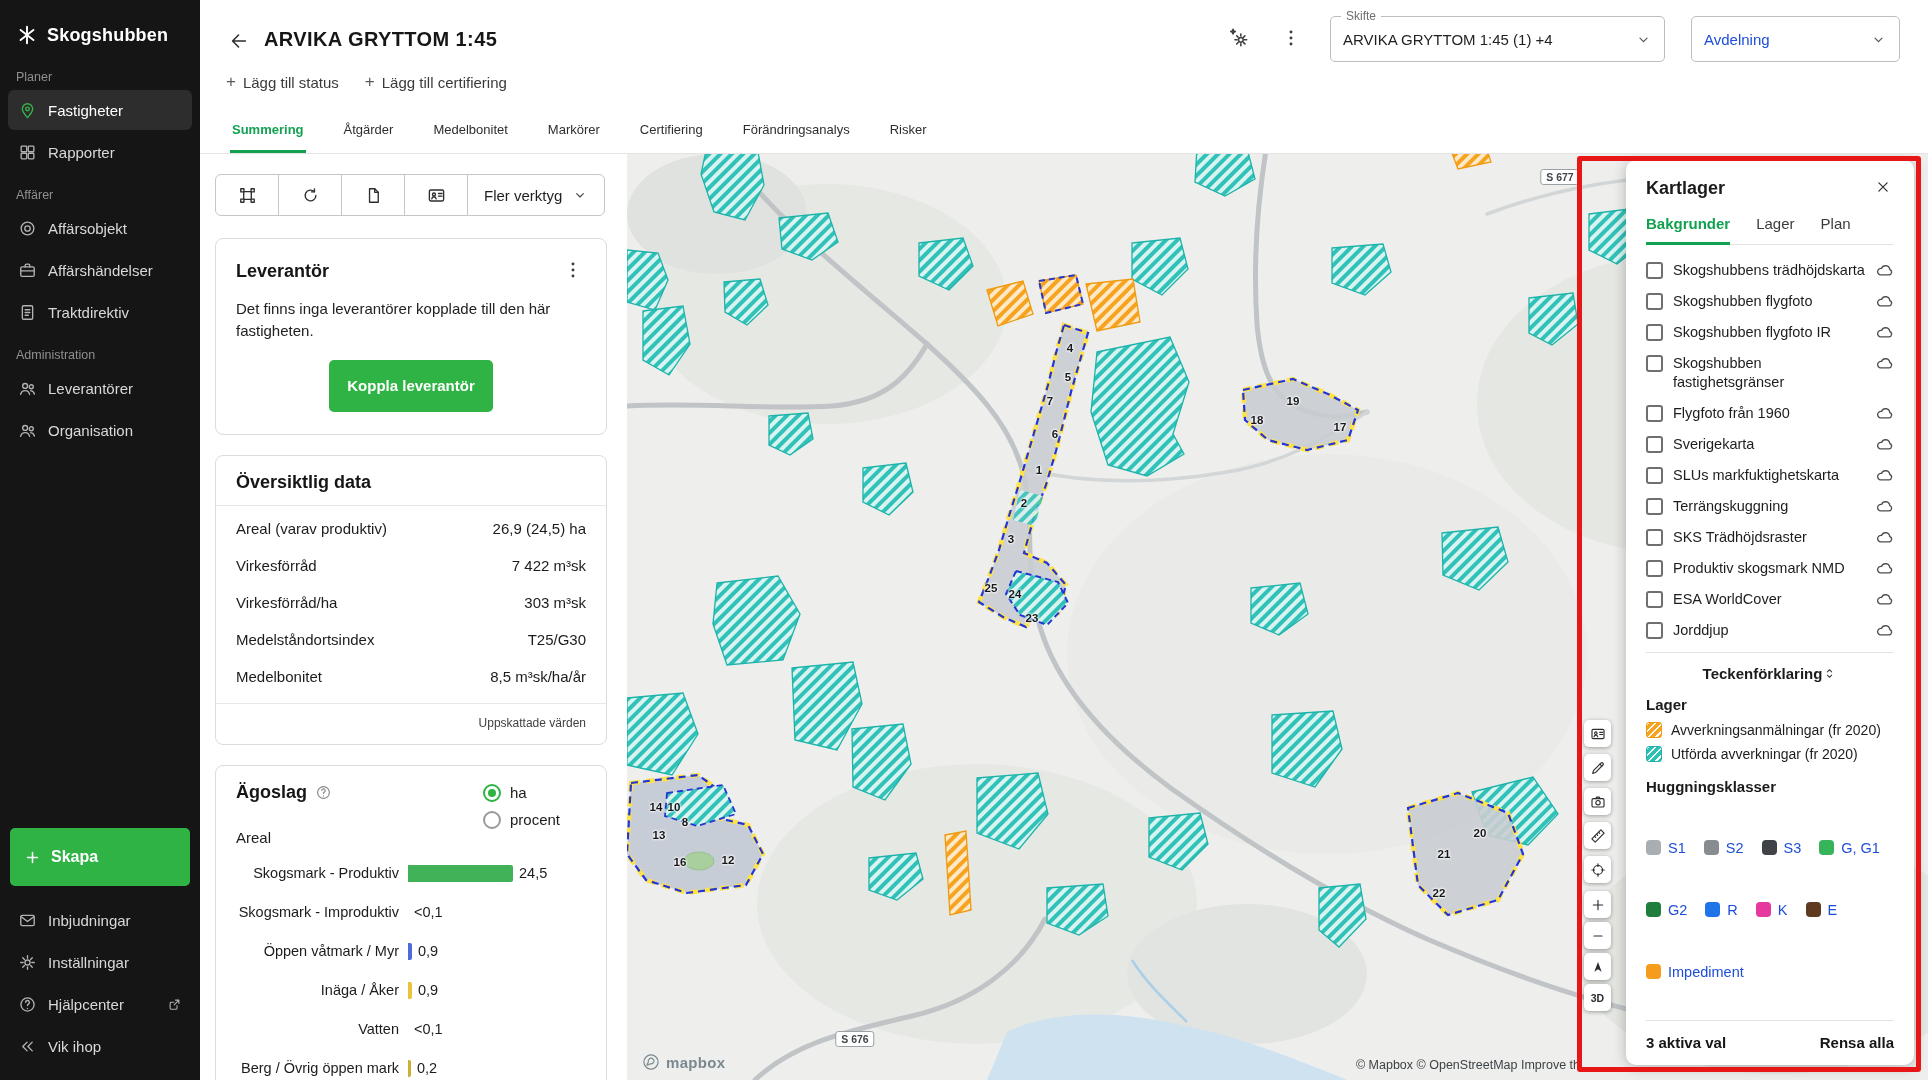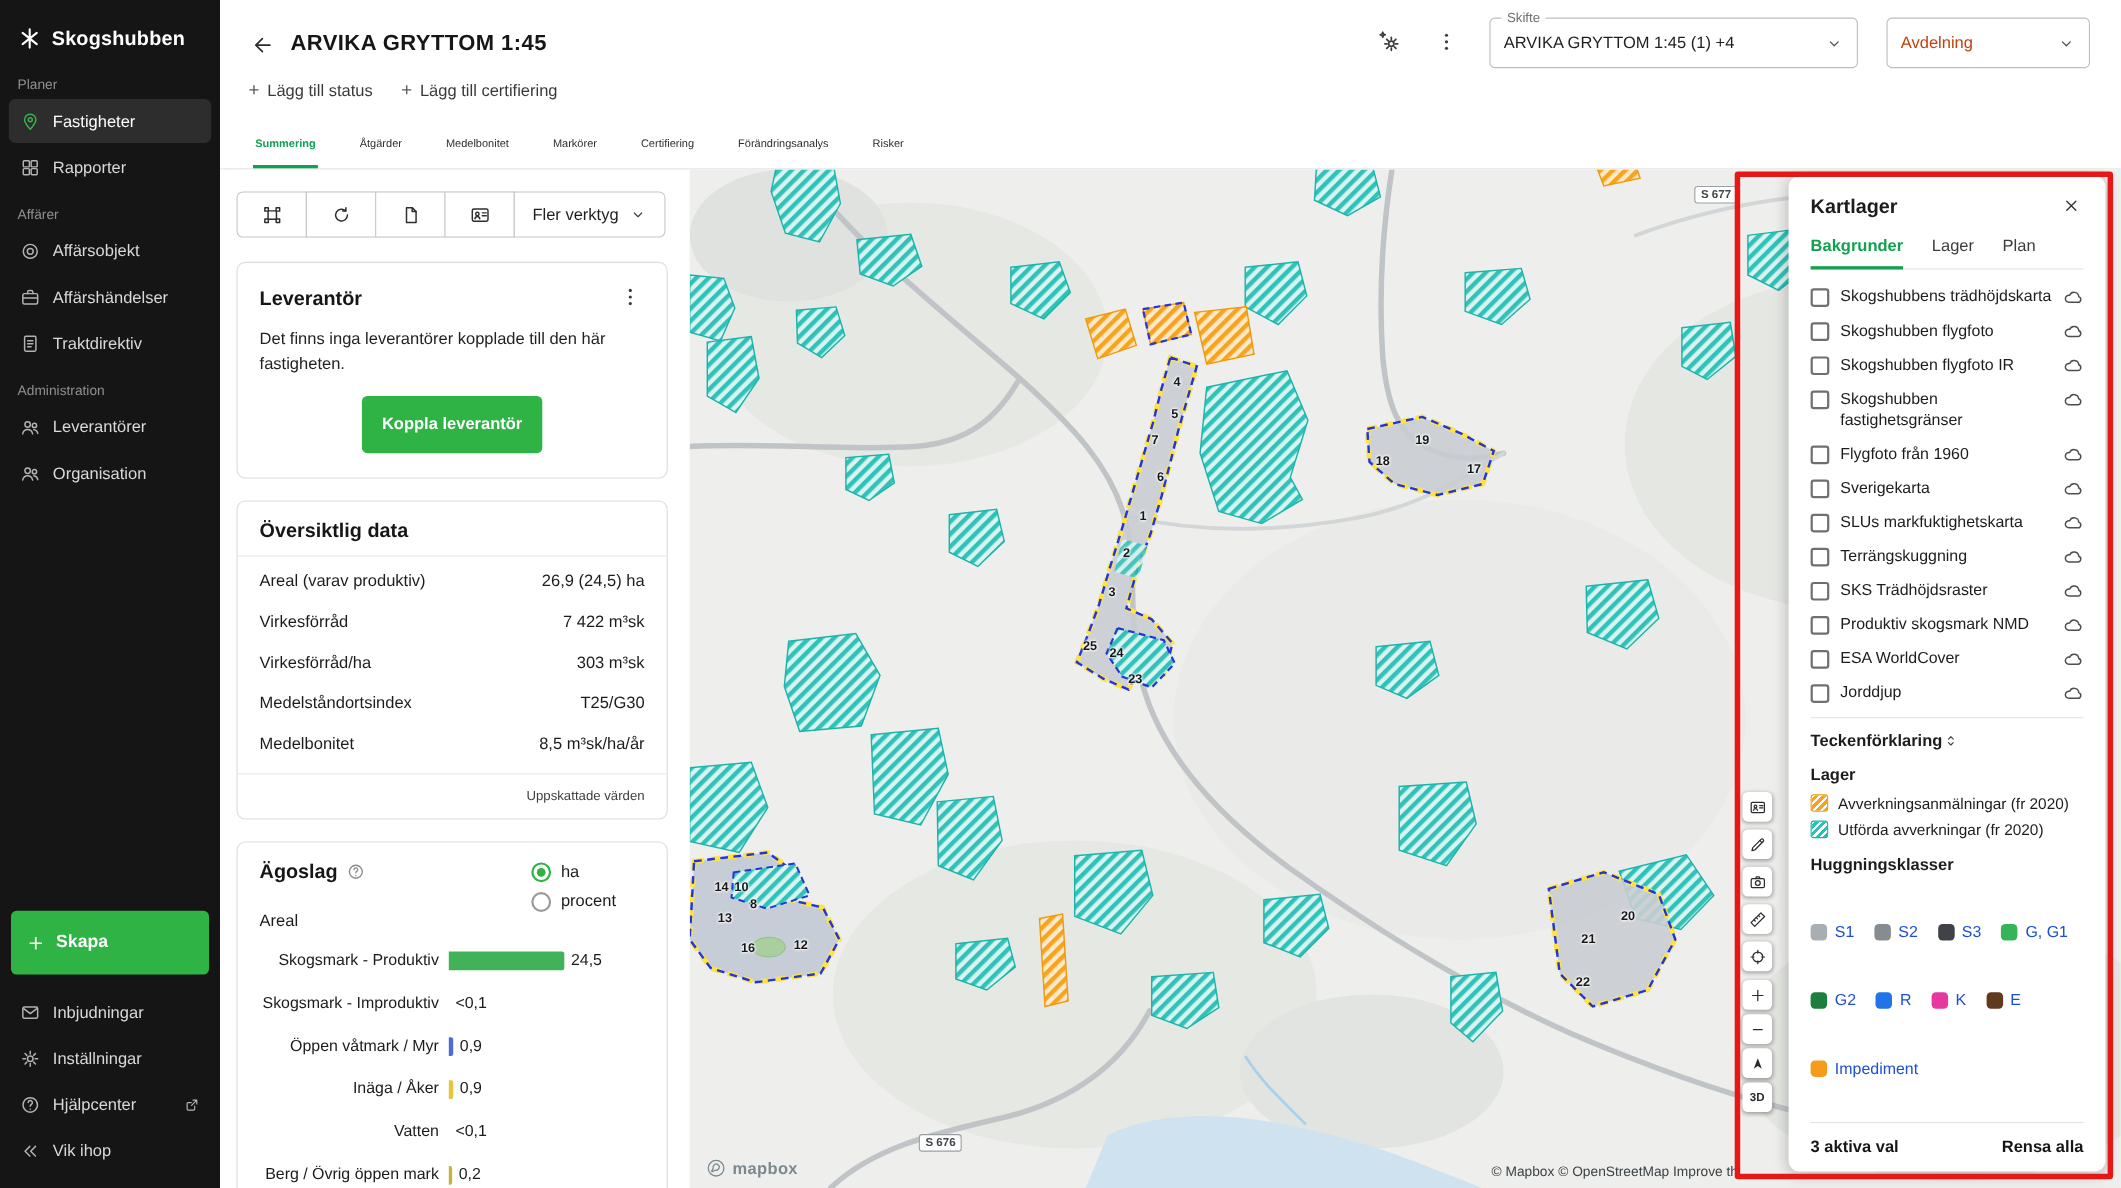--- a/index.html
+++ b/index.html
@@ -37,23 +37,23 @@
   .header-action { display:flex; align-items:center; gap:7px; font-size:15px; color:#3a3a3a; cursor:pointer; }
   .header-action .plus-pre { font-size:17px; color:#5a5a5a; }
   .topbar-right { position:absolute; right:28px; top:16px; display:flex; align-items:center; gap:26px; }
   .icon-btn { background:none; border:none; color:#3d3d3d; cursor:pointer; padding:2px; }
   .icon-btn svg { width:22px; height:22px; }
   .select-box { position:relative; border:1px solid #b9bec2; border-radius:5px; height:46px; display:flex; align-items:center; padding:0 12px; gap:10px; font-size:15px; color:#1f1f1f; background:#fff; cursor:pointer; }
   .select-box .float-label { position:absolute; top:-8px; left:10px; background:#fff; padding:0 5px; font-size:12px; color:#6e6e6e; }
   .select-box .caret { margin-left:auto; color:#555; }
   .select-box .caret svg { width:17px; height:17px; }
   .select-skifte { width:335px; }
-  .select-avdelning { width:185px; color:#c2410c; }
+  .select-avdelning { width:209px; color:#1d4ed8; }
   .tabs-row { position:absolute; left:30px; bottom:0; display:flex; gap:36px; }
-  .tab { padding:0 2px 13px; font-size:10px; color:#2e2e2e; cursor:pointer; border-bottom:3px solid transparent; }
+  .tab { padding:0 2px 13px; font-size:13px; color:#2e2e2e; cursor:pointer; border-bottom:3px solid transparent; }
   .tab.active { color:#12a150; font-weight:700; border-bottom-color:#12a150; }
 
   
   .content { flex:1; display:flex; min-height:0; }
   .left-col { width:427px; flex-shrink:0; background:#fff; padding:20px 20px 0 15px; overflow:hidden; }
 
   .tool-group { display:inline-flex; margin-bottom:22px; }
   .tool-btn { width:64px; height:42px; background:#fff; border:1px solid #c6c6c6; margin-left:-1px; display:flex; align-items:center; justify-content:center; color:#2e2e2e; cursor:pointer; padding:0; }
   .tool-group .tool-btn:first-child { border-radius:6px 0 0 6px; margin-left:0; }
   .tool-more { width:auto; padding:0 16px; gap:10px; font-size:15px; font-family:inherit; border-radius:0 6px 6px 0; color:#1f1f1f; }
@@ -113,21 +113,21 @@
   .kp-tabs { display:flex; gap:26px; margin-top:14px; border-bottom:1px solid #e3e3e3; }
   .kp-tab { font-size:15px; padding-bottom:10px; color:#3c3c3c; border-bottom:3px solid transparent; margin-bottom:-1px; cursor:pointer; }
   .kp-tab.active { color:#12a150; font-weight:700; border-bottom-color:#12a150; }
   .kp-layers { margin-top:10px; }
   .kp-layer { display:flex; align-items:flex-start; gap:10px; padding:6px 0; }
   .kp-check { width:17px; height:17px; border:2px solid #6f6f6f; border-radius:3px; flex-shrink:0; margin-top:1px; background:#fff; cursor:pointer; }
   .kp-layer-label { flex:1; font-size:14.5px; color:#1d1d1d; line-height:1.3; }
   .kp-cloud { color:#4e4e4e; cursor:pointer; }
   .kp-cloud svg { width:19px; height:19px; }
   .kp-divider { border-top:1px solid #e3e3e3; margin-top:6px; }
-  .kp-legend-head { display:flex; justify-content:flex-start; align-items:center; padding:12px 0 2px; }
+  .kp-legend-head { display:flex; justify-content:center; align-items:center; padding:12px 0 2px; }
   .kp-legend-title { font-size:15px; font-weight:700; }
   .kp-unfold { color:#444; cursor:pointer; }
   .kp-unfold svg { width:15px; height:15px; }
   .kp-subhead { font-size:15px; font-weight:700; margin:12px 0 5px; }
   .legend-row { display:flex; align-items:center; gap:9px; padding:4px 0; font-size:14px; color:#1d1d1d; }
   .swatch { width:16px; height:16px; border-radius:3px; flex-shrink:0; }
   .swatch.orange-hatch { background:repeating-linear-gradient(135deg,#fff 0 2px,#f6a41f 2px 5px); border:1.5px solid #ef9a10; }
   .swatch.teal-hatch { background:repeating-linear-gradient(135deg,#fff 0 2px,#2cc0b6 2px 5px); border:1.5px solid #1db3a9; }
   .chip-wrap { display:flex; flex-wrap:wrap; column-gap:18px; row-gap:10px; margin-top:4px; }
   .chip { display:flex; align-items:flex-start; gap:7px; font-size:14.5px; color:#1d4ed8;margin-top:36px; }

